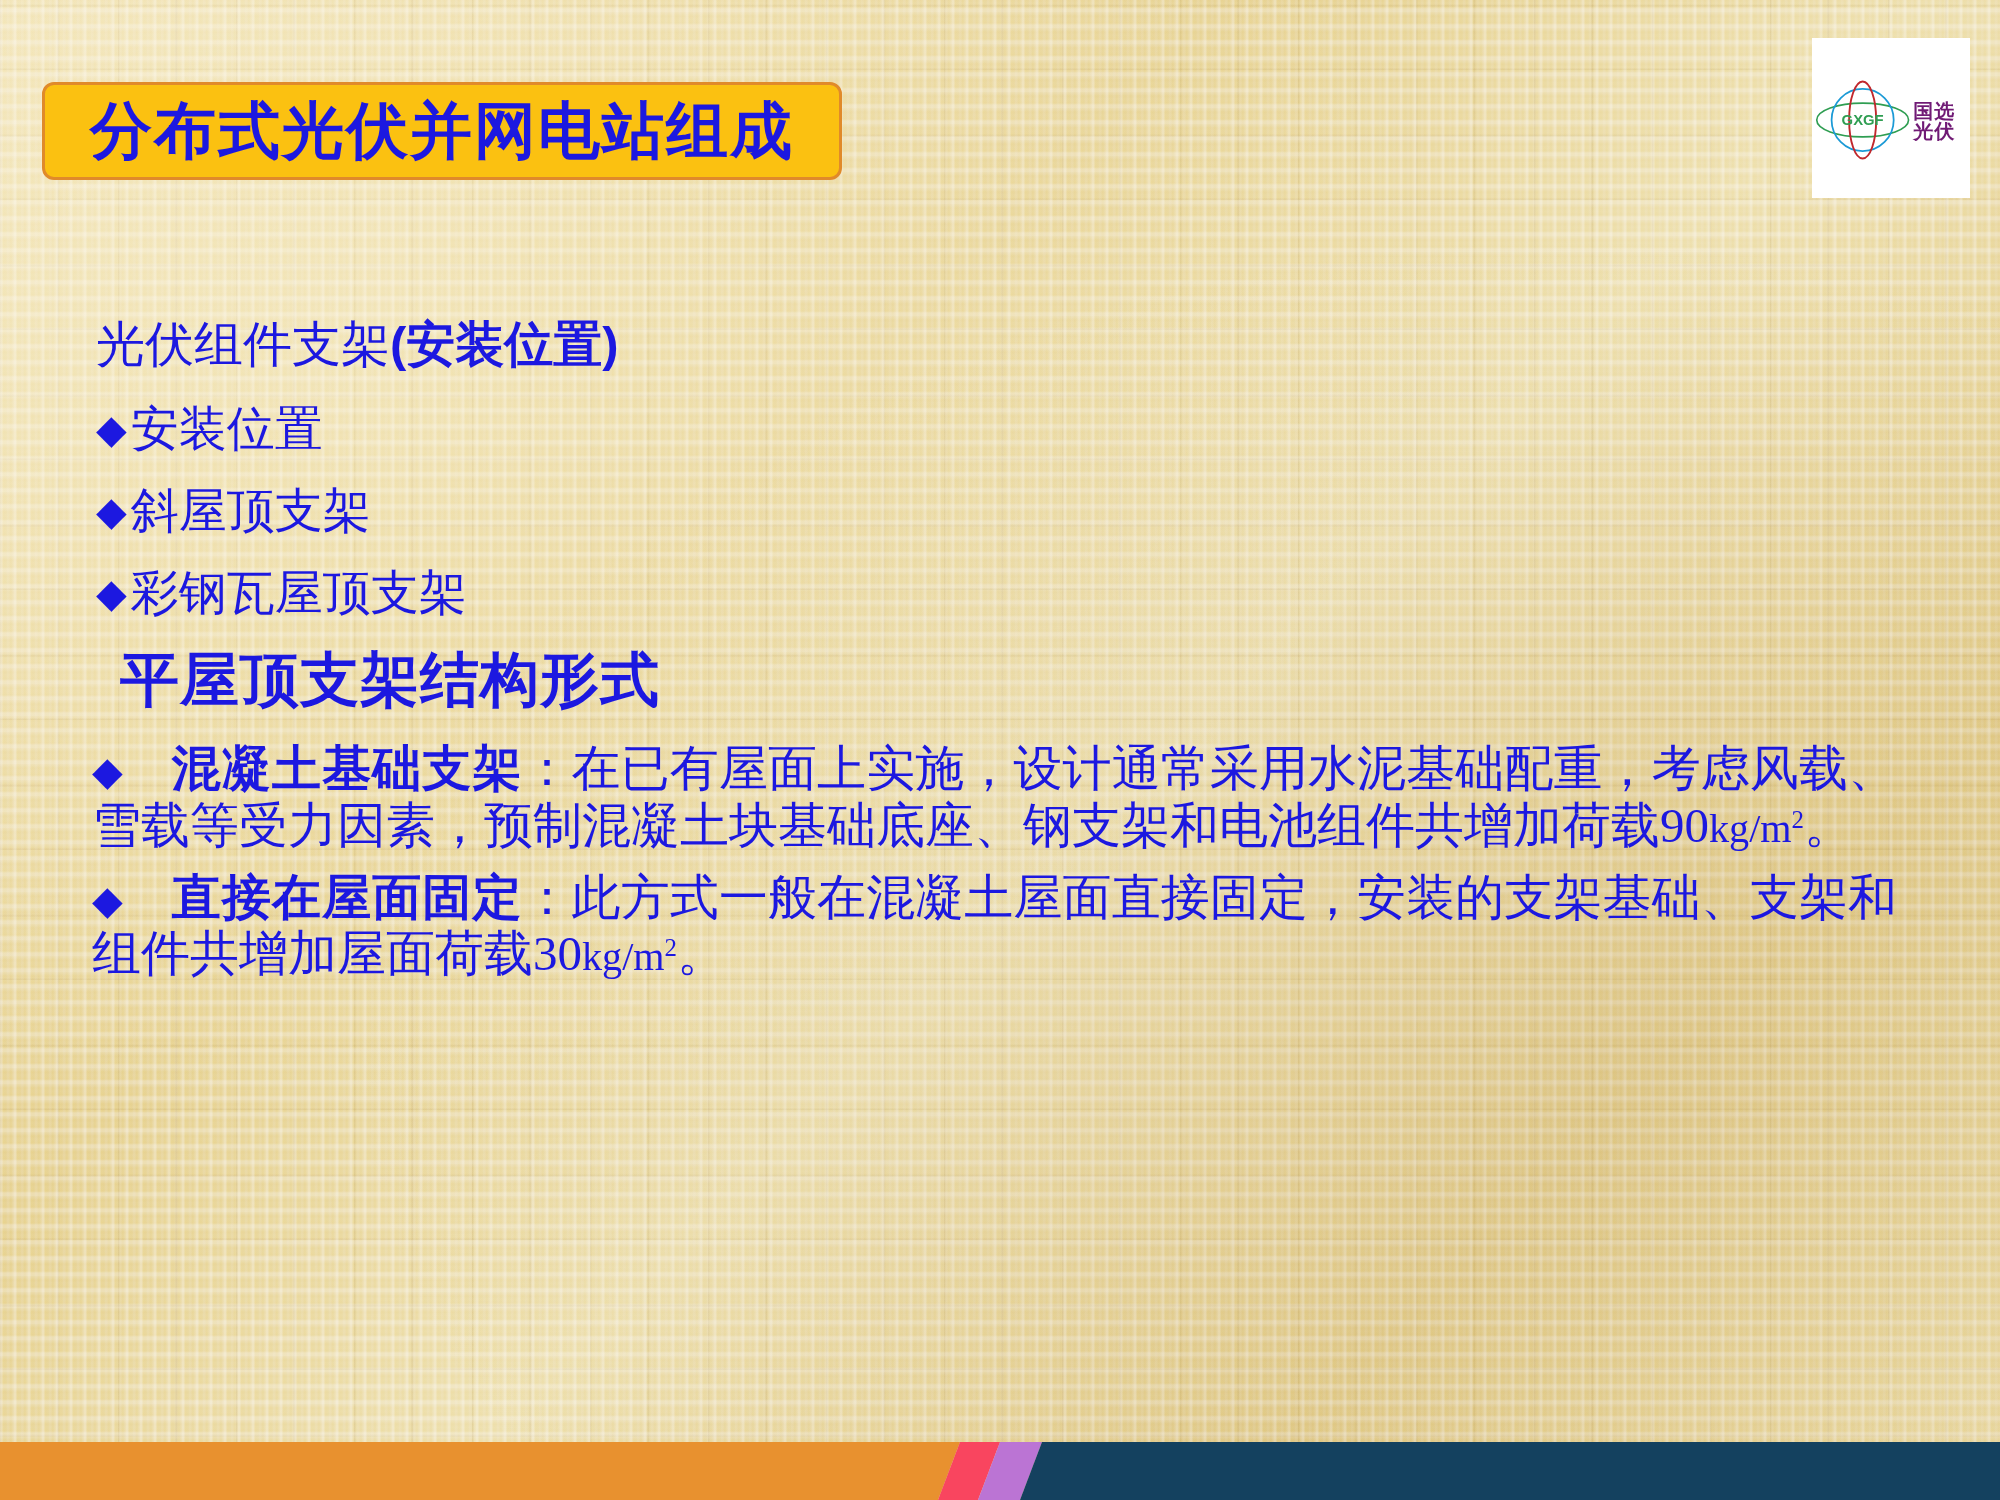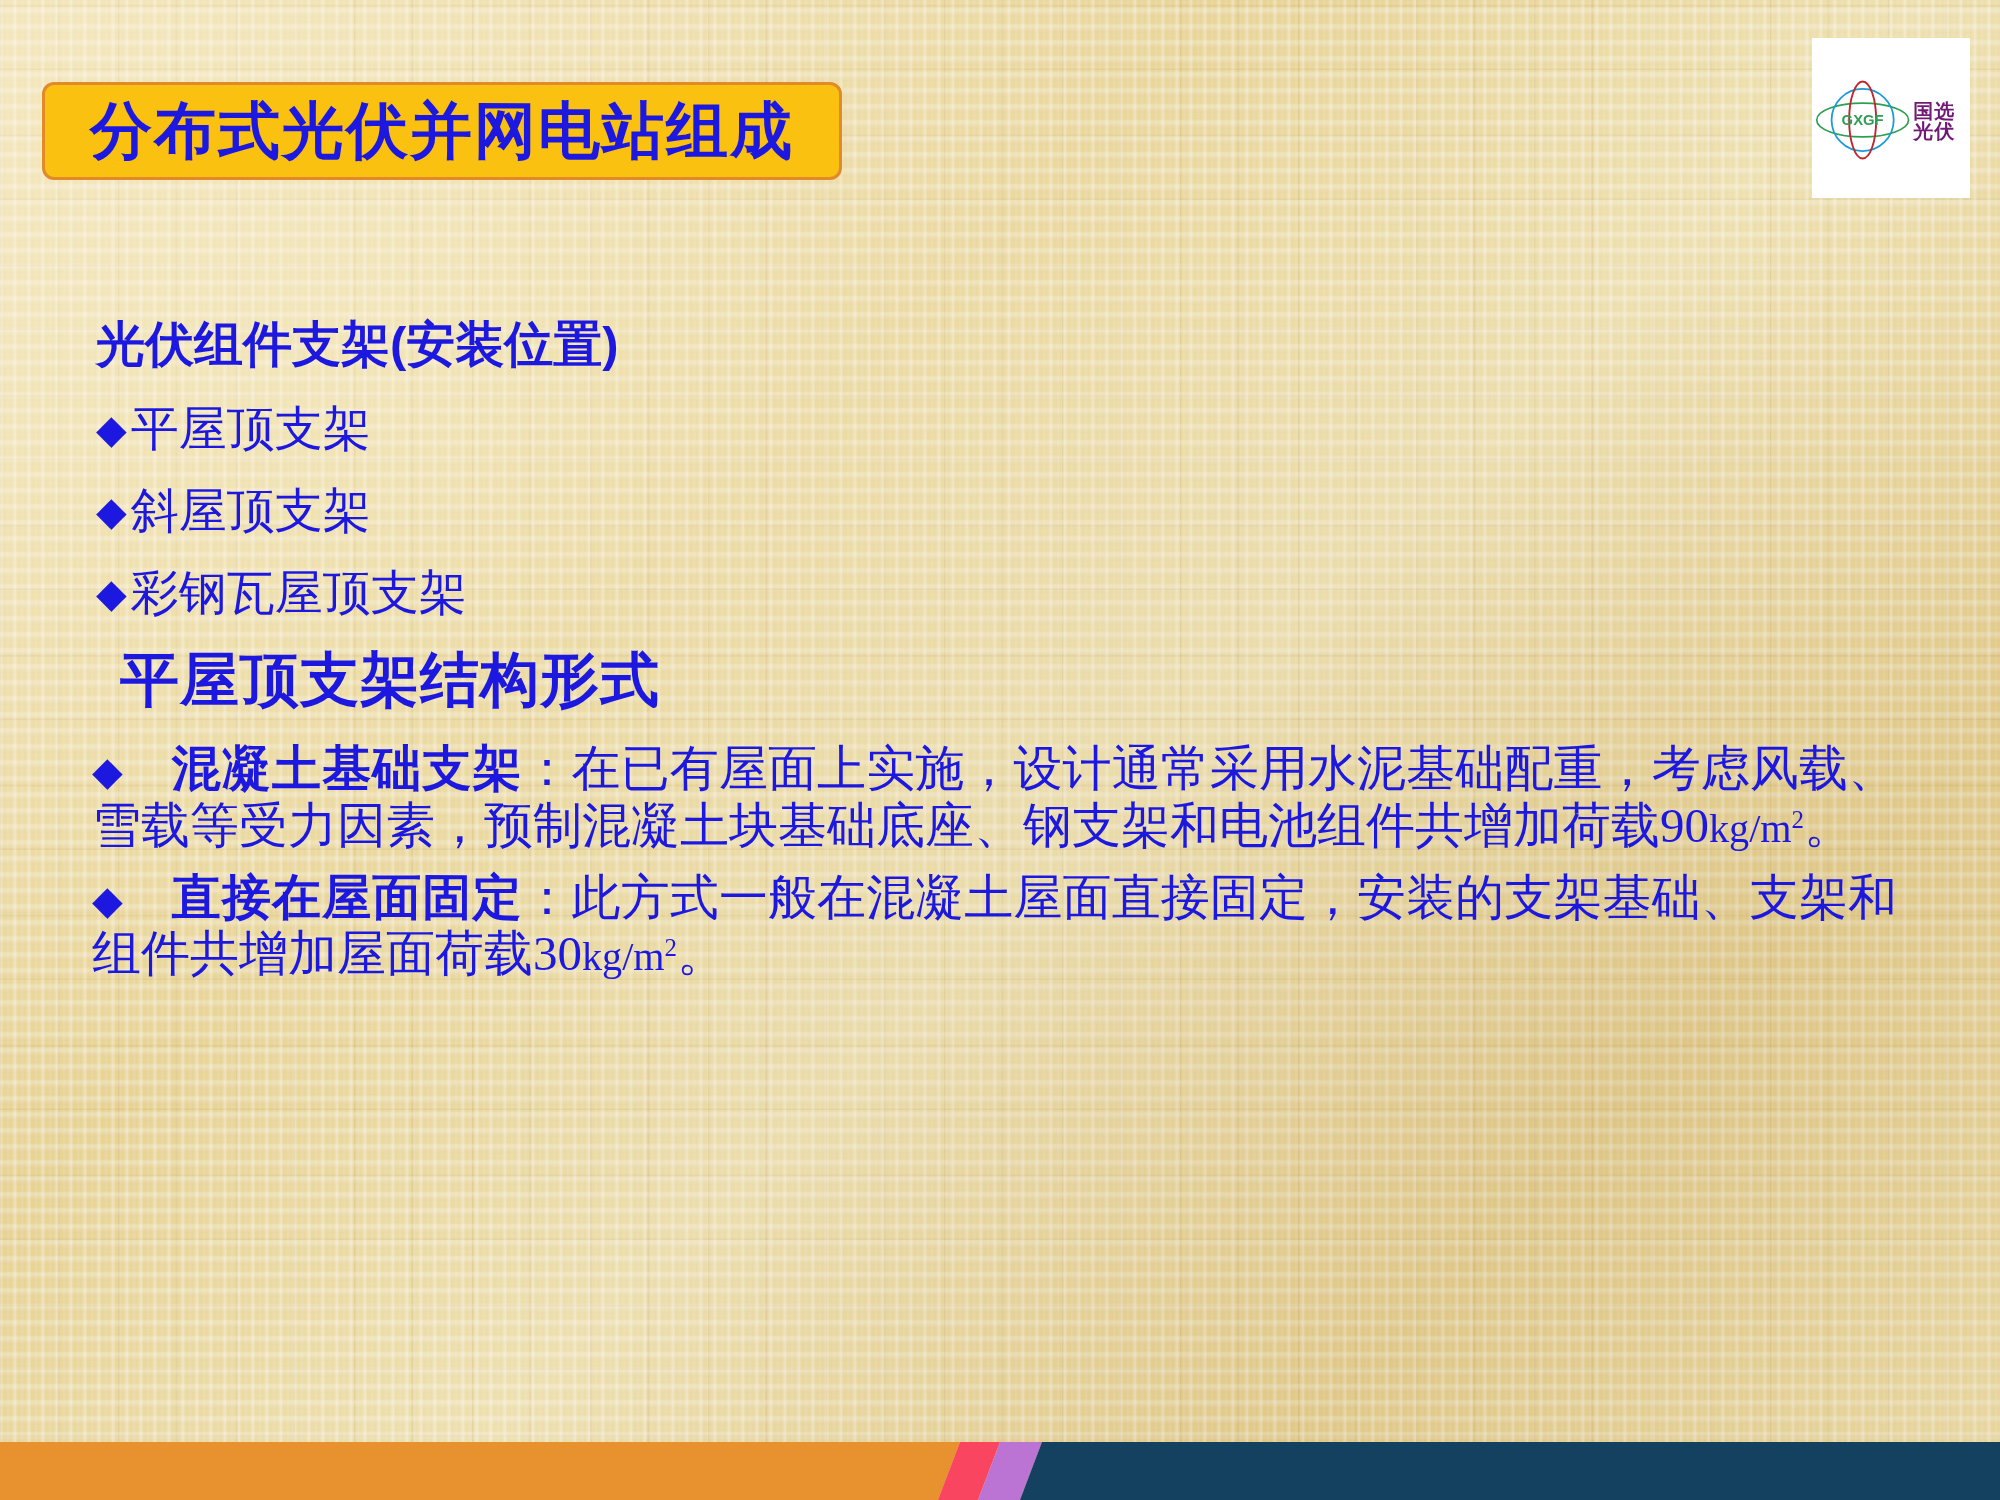--- a/index.html
+++ b/index.html
@@ -129,21 +129,21 @@
     color: #1c18e0;
     font-size: 47px;
     line-height: 1;
     white-space: nowrap;
   }
   .heading-1 {
     margin-left: 96px;
     margin-bottom: 36px;
     font-size: 49px;
   }
-  .heading-1 .bold { font-weight: bold; text-align: right; }
+  .heading-1 .bold { font-weight: normal; text-align: right; }
   .heading-1 .thin { font-weight: bold; margin-top: 36px; }
 
   .bullet-line {
     margin-left: 96px;
     margin-bottom: 34px;
     font-size: 48px;
     display: flex;
     align-items: center;
   }
   .dia {
@@ -219,21 +219,21 @@
   </div>
 
   <div class="body-area">
 
     <div class="line heading-1">
       <span class="bold">光伏组件支架</span><span class="thin">(安装位置)</span>
     </div>
 
     <div class="line bullet-line">
       <span class="dia">◆</span>
-        <span>平屋顶支架</span>
+        <span>安装位置</span>
     </div>
 
     <div class="line bullet-line">
       <span class="dia">◆</span>
         <span>斜屋顶支架</span>
     </div>
 
     <div class="line bullet-line">
       <span class="dia">◆</span>
         <span>彩钢瓦屋顶支架</span>

